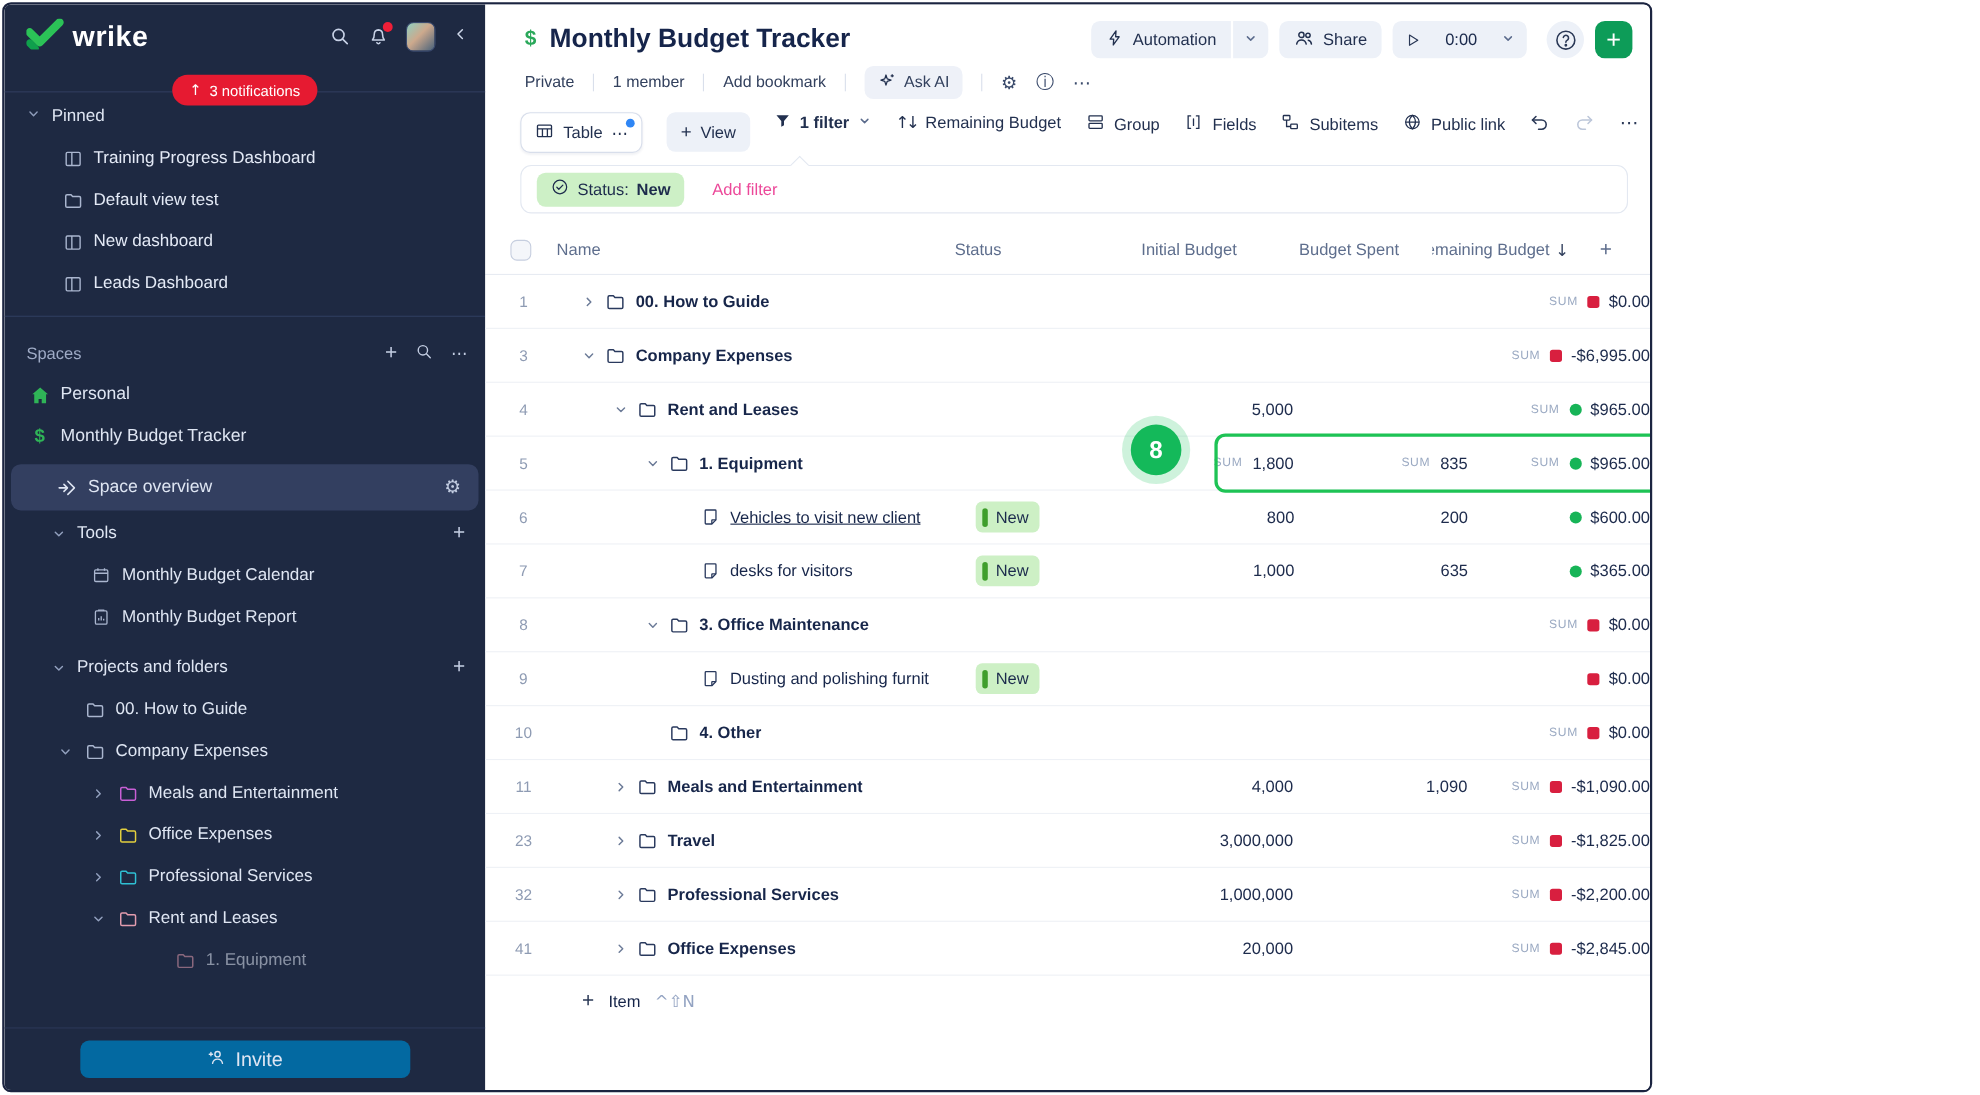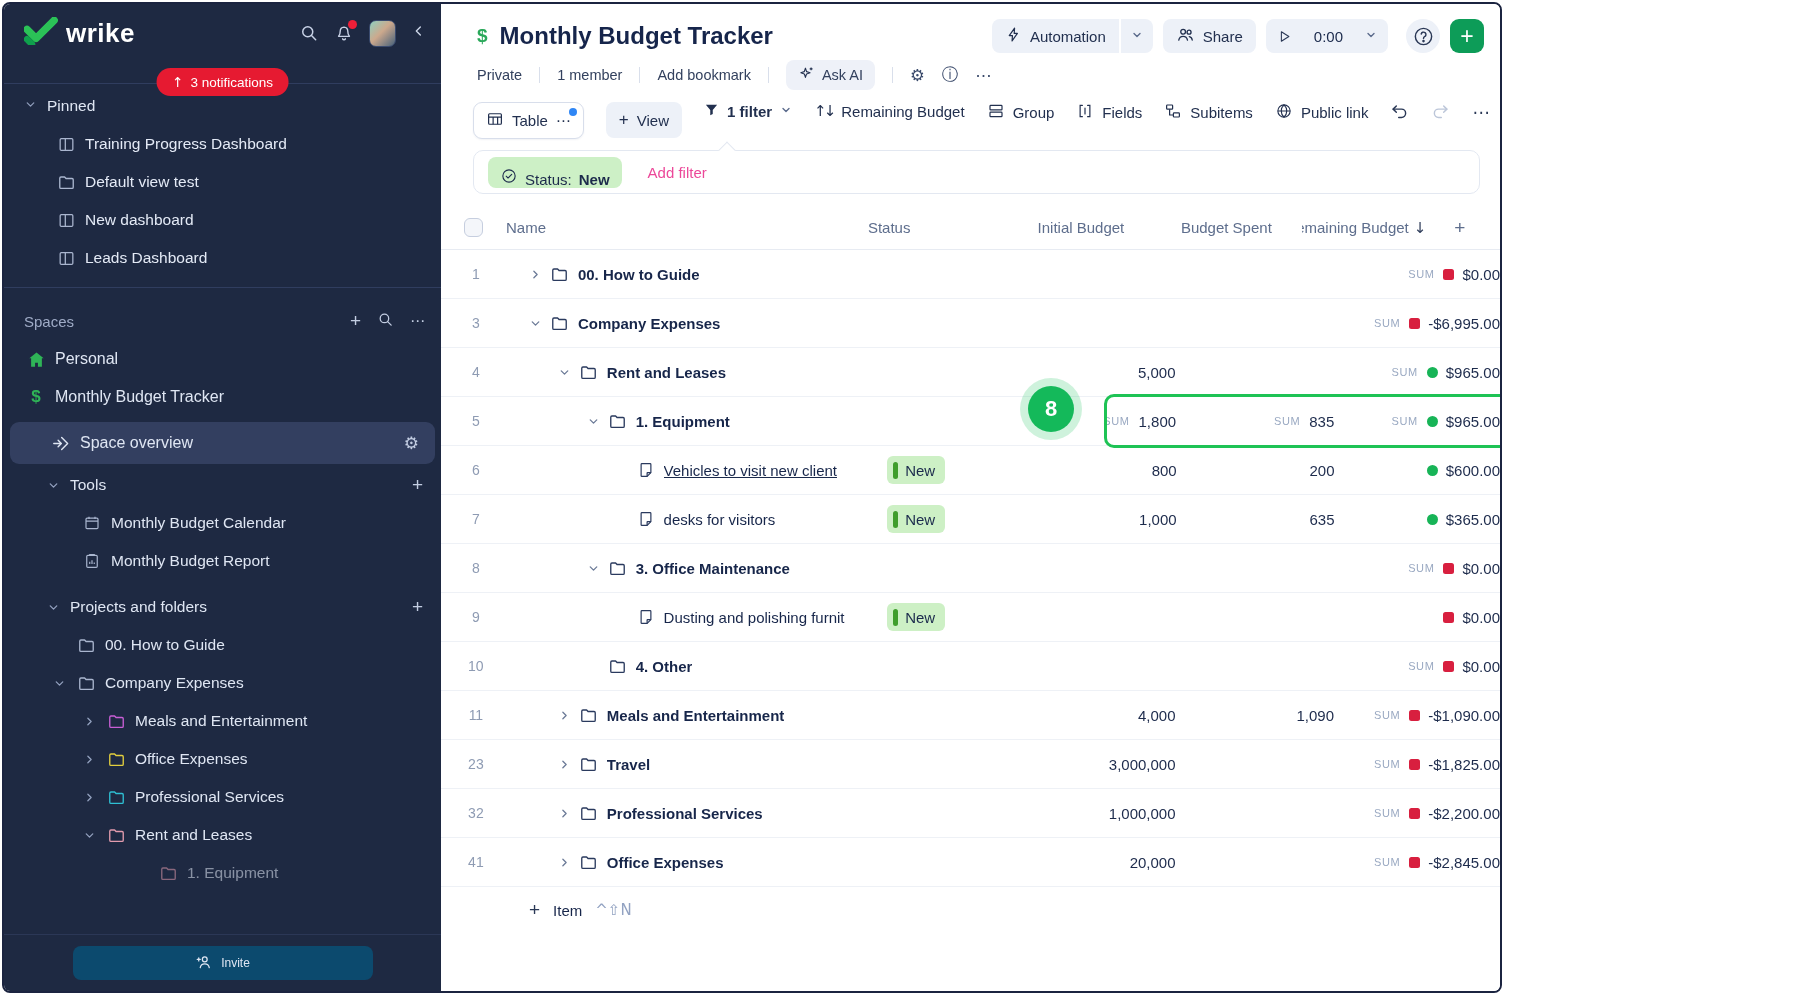--- a/index.html
+++ b/index.html
@@ -33,21 +33,21 @@
   .sel-row { margin:6px 6px 2px; height:42px; background:#333f60; border-radius:9px; display:flex; align-items:center; gap:10px; padding-left:40px; font-size:16px; position:relative; }
   .sel-row .gear { position:absolute; right:16px; color:#c3cde2; font-size:17px; }
   .tree-head { padding-left:42px; position:relative;text-align:right; }
   .tree-head .plus { position:absolute; right:18px; font-size:19px; color:#c3cde2; }
   .t-ind-2 { padding-left:48px; }
   .t-ind-3 { padding-left:78px; }
   .t-ind-4 { padding-left:130px; }
   .chev-slot { width:15px; display:flex; justify-content:center; color:#93a1bf; }
   .dimmed { opacity:.55; }
   .sb-footer { border-top:1px solid #2b3756; padding:11px 0; }
-  .invite-btn { width:300px; height:34px; margin:0 auto; background:#0c4a6e; border-radius:8px; color:#dfe6f3; font-size:12px; display:flex; align-items:center; justify-content:center; gap:8px; cursor:pointer; }
+  .invite-btn { width:300px; height:34px; margin:0 auto; background:#0369a1; border-radius:8px; color:#dfe6f3; font-size:18px; display:flex; align-items:center; justify-content:center; gap:8px; cursor:pointer; }
 
   
   .main { flex:1; display:flex; flex-direction:column; background:#fff; min-width:0; }
   .hdr1 { display:flex; align-items:center; padding:14px 16px 0 36px; height:50px; }
   .doll { color:#2aa85a; font-weight:bold; font-size:19px; margin-right:12px; }
   .title { font-size:24px; font-weight:bold; color:#16254b; }
   .hdr1-right { margin-left:auto; display:flex; align-items:center;padding-left:16px; }
   .pillbtn { background:#edf1f8; border-radius:8px; height:34px; display:flex; align-items:center; gap:8px; padding:0 13px; font-size:15px; color:#22304f; cursor:pointer; }
   .seg { border-radius:8px 0 0 8px; }
   .seg2 { border-radius:0 8px 8px 0; margin-left:2px; padding:0 10px; }
@@ -69,21 +69,21 @@
   .blue-dot { position:absolute; top:-4px; right:-6px; width:8px; height:8px; border-radius:50%; background:#2f86f5; }
   .tbtn { display:flex; align-items:center; gap:8px; cursor:pointer; }
   .bold { font-weight:bold; }
   .sort-arrows { letter-spacing:-3px; font-size:15px; }
   .undo { color:#2a3856; }
   .redo { color:#bcc6d9; }
   .tb-dots { color:#2a3856; font-size:17px; }
 
   .filterbar { margin:8px 20px 0 32px; height:44px; border:1px solid #e3e8f1; border-radius:10px; display:flex; align-items:center; padding-left:14px; position:relative; }
   .caret { position:absolute; top:-7px; left:247px; width:12px; height:12px; background:#fff; border-left:1px solid #e3e8f1; border-top:1px solid #e3e8f1; transform:rotate(45deg); }
-  .fchip { background:#cdf0c6; border-radius:8px; height:31px; display:flex; align-items:flex-end; gap:7px; padding:0 12px; font-size:15px; color:#1d2b4c; cursor:pointer; }
+  .fchip { background:#cdf0c6; border-radius:8px; height:31px; display:flex; align-items:center; gap:7px; padding:0 12px; font-size:15px; color:#1d2b4c; cursor:pointer; }
   .addfilter { margin-left:26px; color:#ec4899; font-size:15px; cursor:pointer; }
 
   
   .table { margin-top:12px; flex:1; display:flex; flex-direction:column; }
   .thead { height:44px; display:flex; align-items:center; border-bottom:1px solid #e7ebf2; color:#5e6e8d; font-size:15px; }
   .trow { height:49px; display:flex; align-items:center; border-bottom:1px solid #eef1f6; font-size:15px; position:relative; }
   .c { display:flex; align-items:center; height:100%; }
   .c-num { width:74px; justify-content:center; color:#8e9bb3; font-size:14px; }
   .c-name { width:394px; }
   .c-status { width:160px; }

